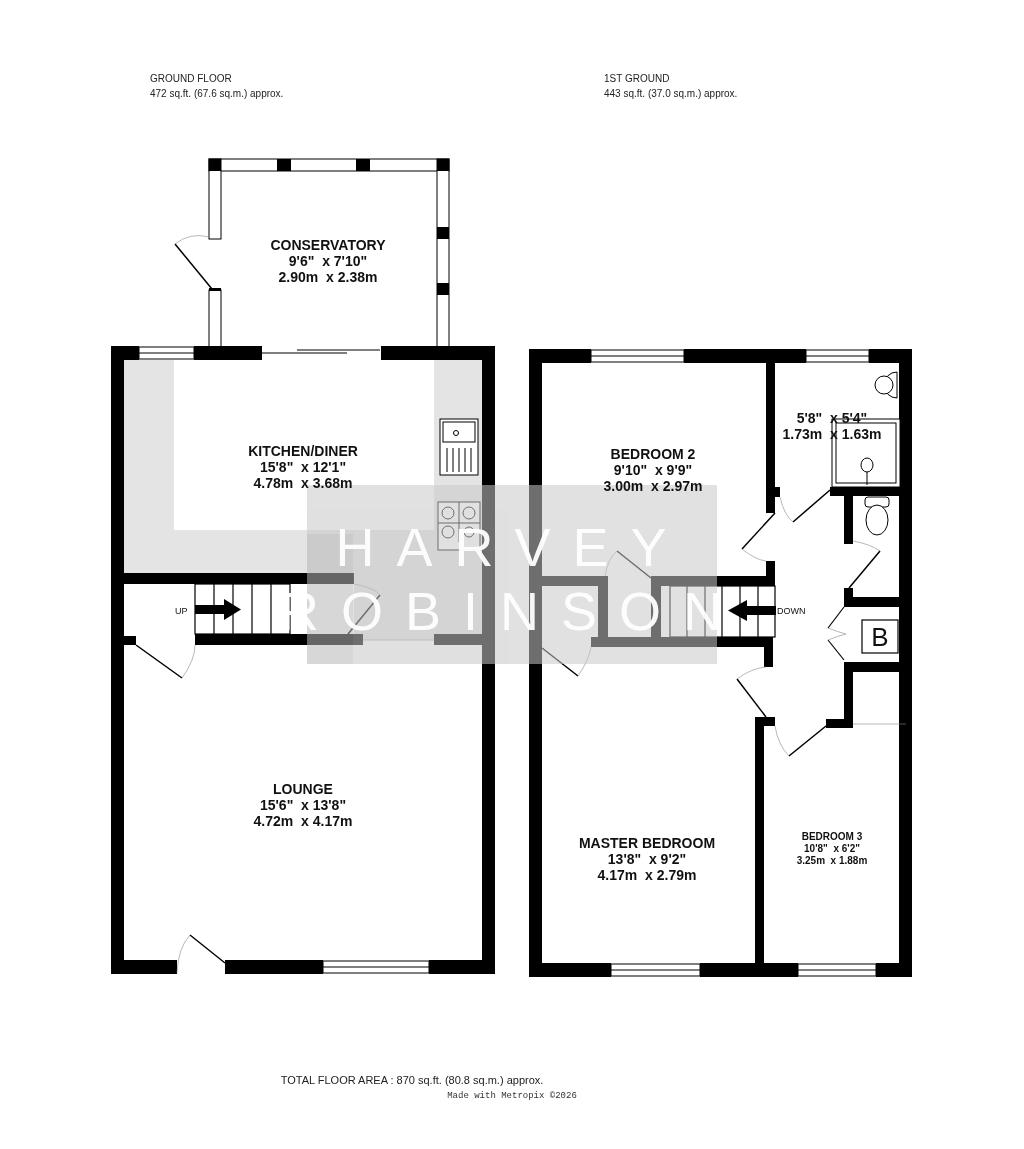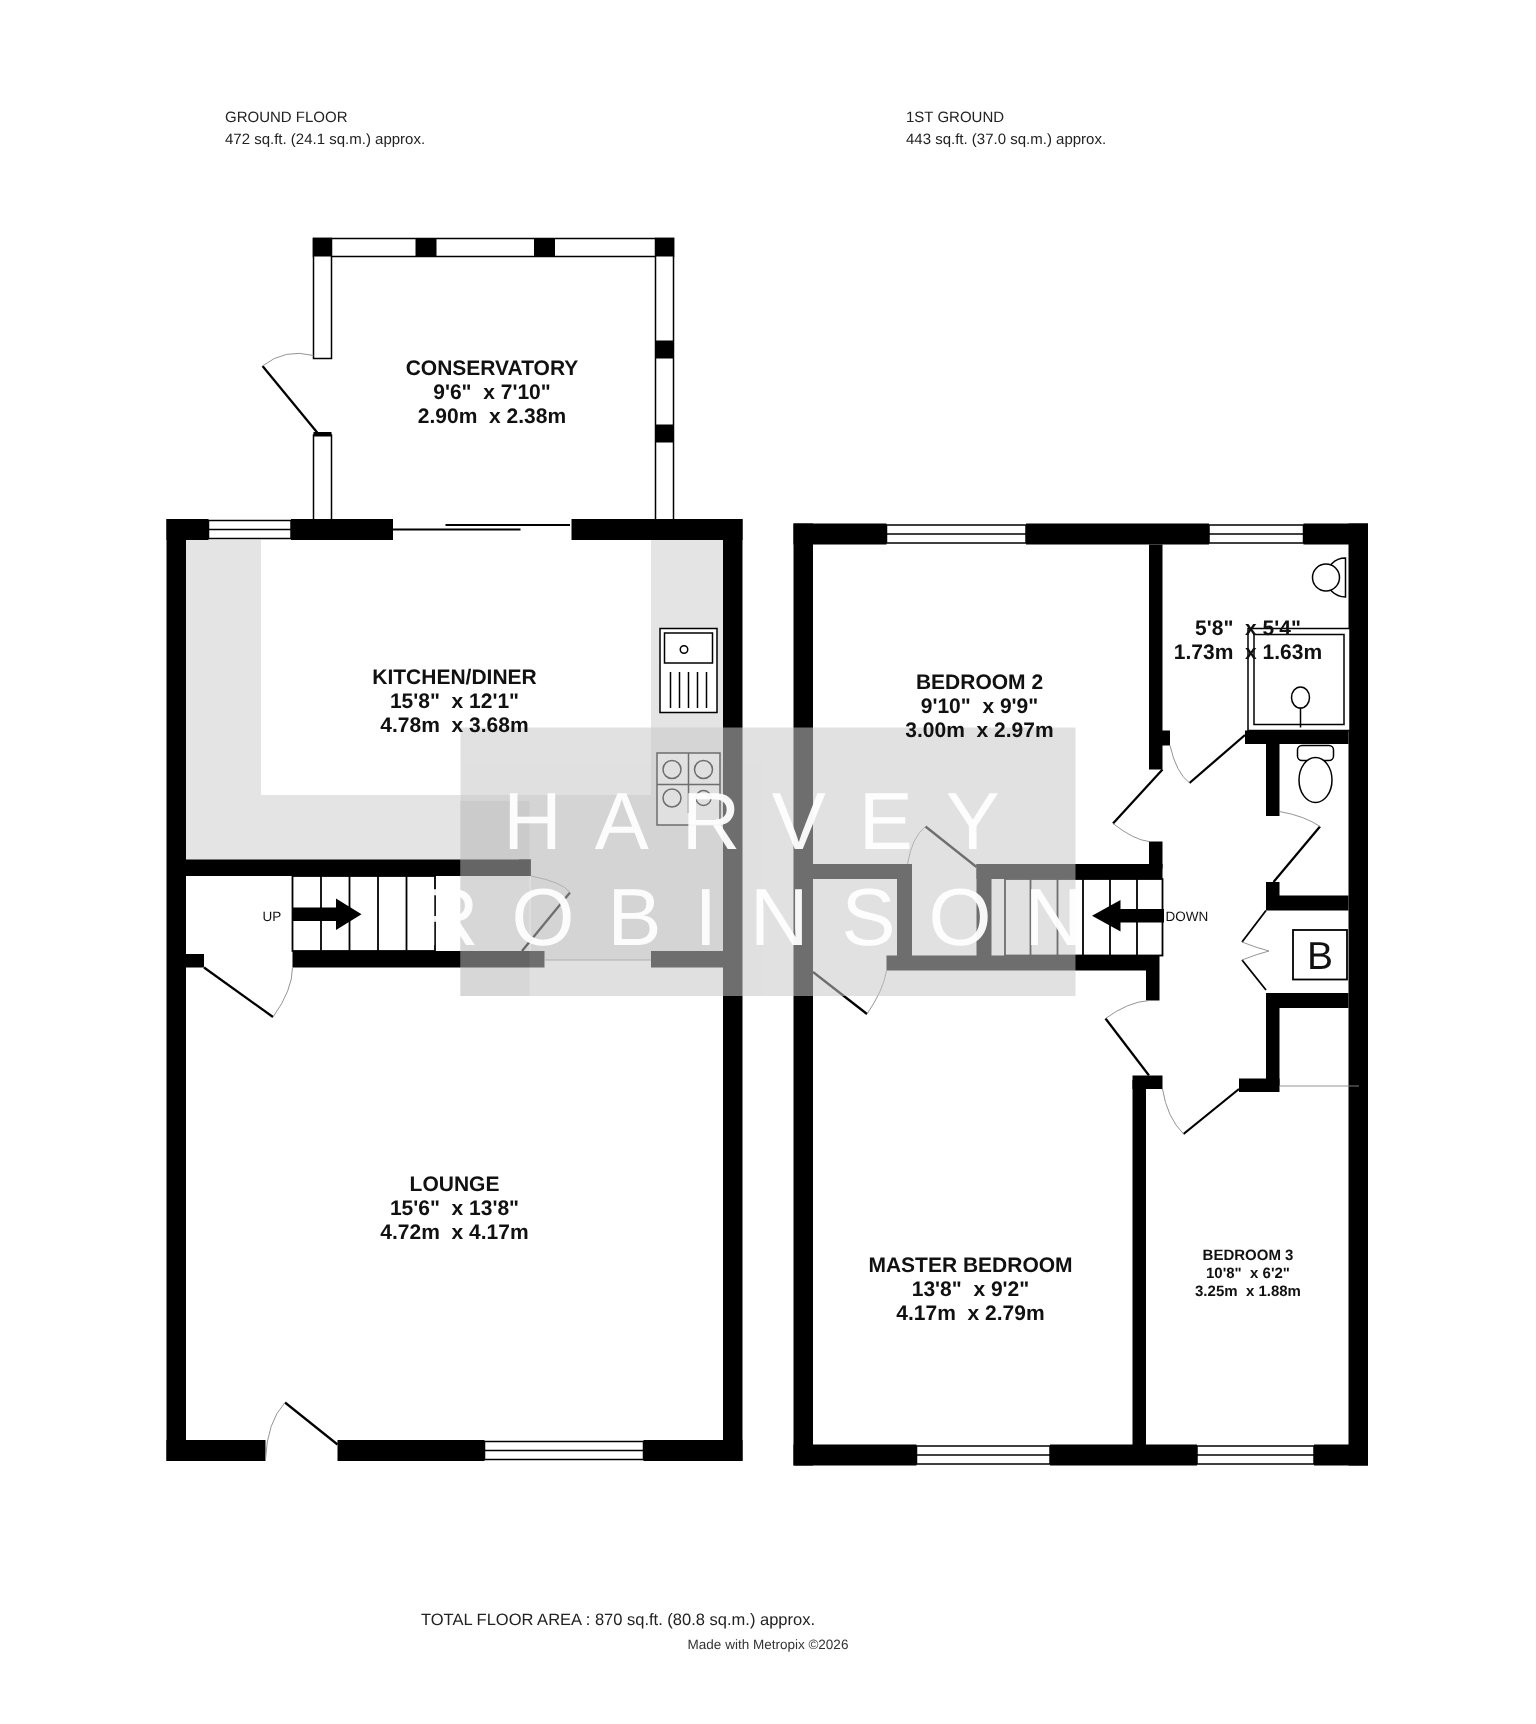--- a/index.html
+++ b/index.html
@@ -5,28 +5,28 @@
   html, body { margin: 0; padding: 0; background: #ffffff; }
   body { width: 1024px; height: 1149px; position: relative; overflow: hidden; font-family: "Liberation Sans", sans-serif; color: #111; }
   .floor-header { position: absolute; top: 28px; font-size: 10px; line-height: 15px; color: #222; margin-top: 43px; }
   .floor-header.gf { left: 150px; width: 250px; }
   .floor-header.ff { left: 604px; width: 250px; }
   svg.plan { position: absolute; left: 0; top: 0; }
   .room-label { font-family: "Liberation Sans", sans-serif; font-weight: bold; fill: #111; text-anchor: middle; }
   .small-label { font-family: "Liberation Sans", sans-serif; fill: #111; }
   .footer { position: absolute; left: 0; width: 1024px; text-align: center; }
   .footer .total { top: 1074px; font-size: 11px; color: #222; position: absolute; width: 824px; }
-  .footer .made { top: 1091px; font-size: 9px; color: #333; position: absolute; width: 1024px; }
+  .footer .made { top: 1091px; font-size: 9px; color: #333; position: absolute; width: 1024px; font-family: Liberation Mono, monospace; }
 </style>
 </head>
 <body>
 
 <div class="floor-header gf">
   <div>GROUND FLOOR</div>
-  <div>472 sq.ft. (24.1 sq.m.) approx.</div>
+  <div>472 sq.ft. (67.6 sq.m.) approx.</div>
 </div>
 <div class="floor-header ff">
   <div>1ST GROUND</div>
   <div>443 sq.ft. (37.0 sq.m.) approx.</div>
 </div>
 
 <svg class="plan" width="1024" height="1149" viewBox="0 0 1024 1149" xmlns="http://www.w3.org/2000/svg">
 
   <g>
 

